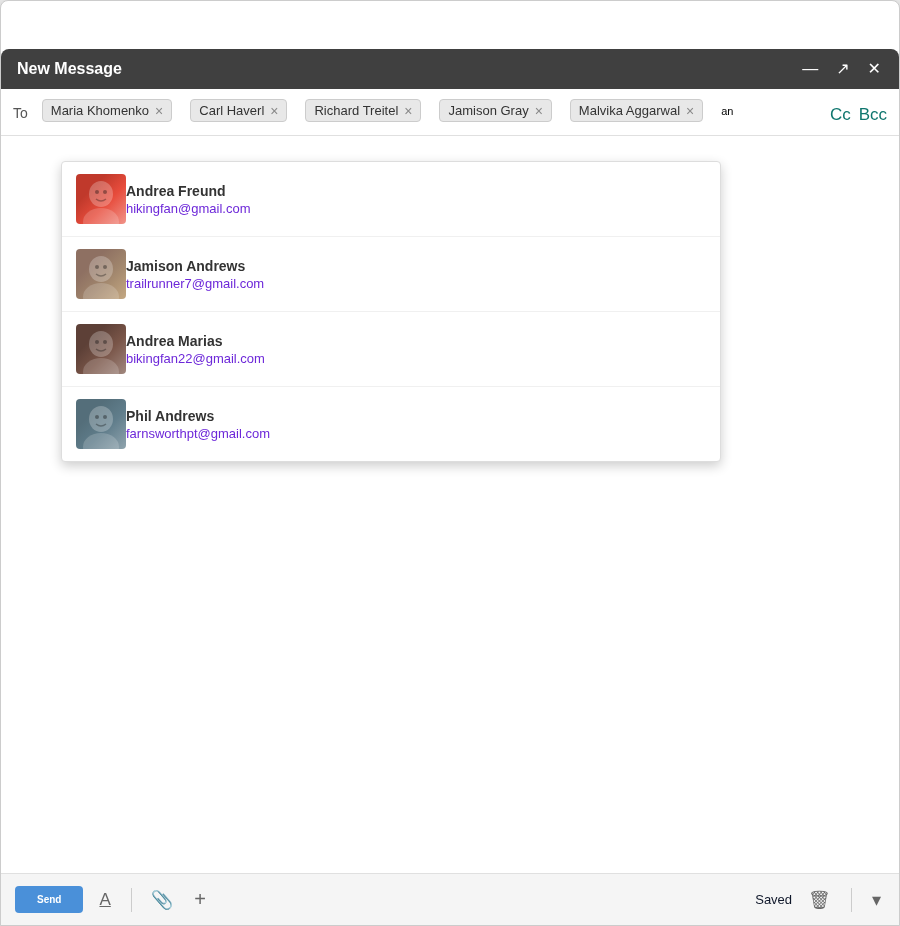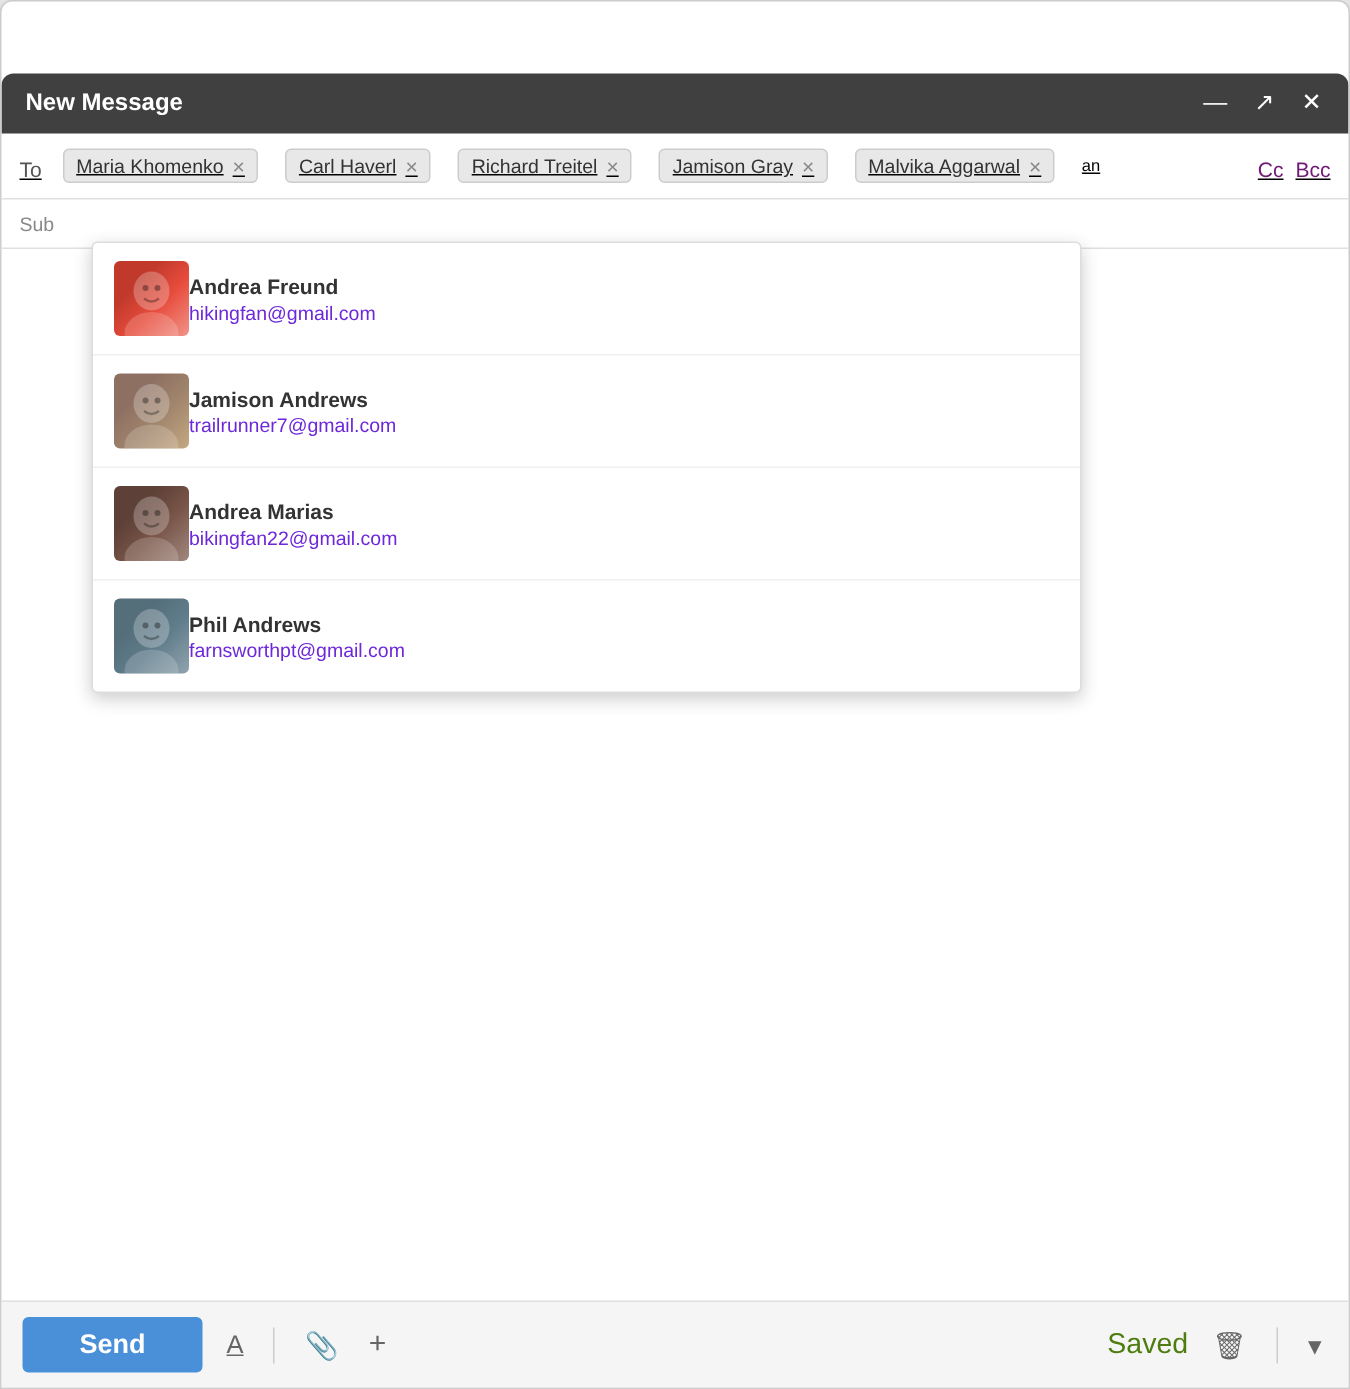--- a/index.html
+++ b/index.html
@@ -60,21 +60,20 @@
 
     .to-row {
       display: flex;
       align-items: flex-start;
       padding: 10px 12px;
       border-bottom: 1px solid #e0e0e0;
       flex-shrink: 0;
       flex-wrap: wrap;
       gap: 6px;
       position: relative;
-      text-decoration: underline;
     }
 
     .to-label {
       color: #555;
       font-size: 14px;
       padding-top: 6px;
       padding-right: 8px;
       flex-shrink: 0;
     }
 
@@ -114,22 +113,22 @@
     }
 
     .cc-bcc {
       display: flex;
       gap: 8px;
       padding-top: 6px;
       flex-shrink: 0;
     }
 
     .cc-bcc-link {
-      font-size: 14px;
-      color: #701a75;
+      font-size: 17px;
+      color: #0f766e;
       cursor: pointer;
     }
 
     .subject-row {
       border-bottom: 1px solid #e0e0e0;
       padding: 8px 12px;
       flex-shrink: 0;
       display: flex;
       align-items: center;
     }
@@ -242,22 +241,22 @@
       align-items: center;
       gap: 12px;
       flex-shrink: 0;
     }
 
     .send-btn {
       background: #4A90D9;
       color: #fff;
       border: none;
       border-radius: 4px;
-      padding: 8px 38px;
-      font-size: 18px;
+      padding: 8px 22px;
+      font-size: 10px;
       font-weight: bold;
       cursor: pointer;
     }
 
     .toolbar-separator {
       width: 1px;
       height: 24px;
       background: #ccc;
       margin: 0 4px;
     }
@@ -267,22 +266,22 @@
       border: none;
       cursor: pointer;
       color: #666;
       font-size: 18px;
       padding: 4px;
       display: flex;
       align-items: center;
     }
 
     .saved-label {
-      color: #4d7c0f;
-      font-size: 19px;
+      color: #0f172a;
+      font-size: 13px;
       margin-left: auto;
     }
 
     .trash-btn {
       background: none;
       border: none;
       cursor: pointer;
       color: #666;
       font-size: 18px;
       padding: 4px;
@@ -338,24 +337,20 @@
             <span class="chip-close">×</span>
           </div>
           <input type="text" class="to-input" value="an" style="">
         </div>
       <div class="cc-bcc">
         <span class="cc-bcc-link">Cc</span>
         <span class="cc-bcc-link">Bcc</span>
       </div>
     </div>
 
-    <div class="subject-row">
-      <span class="subject-label">Sub</span>
-      <input class="subject-input" type="text" value="" style="">
-    </div>
 
     <div class="message-area"></div>
 
     <div class="autocomplete-dropdown">
 
     <div class="autocomplete-item">
           <div class="autocomplete-avatar avatar-andrea-f"><svg class="avatar-face" viewBox="0 0 50 50" xmlns="http://www.w3.org/2000/svg">
     <ellipse cx="25" cy="20" rx="12" ry="13" fill="rgba(255,255,255,0.25)"></ellipse>
     <ellipse cx="25" cy="48" rx="18" ry="14" fill="rgba(255,255,255,0.18)"></ellipse>
     <circle cx="21" cy="18" r="2" fill="rgba(0,0,0,0.35)"></circle>

